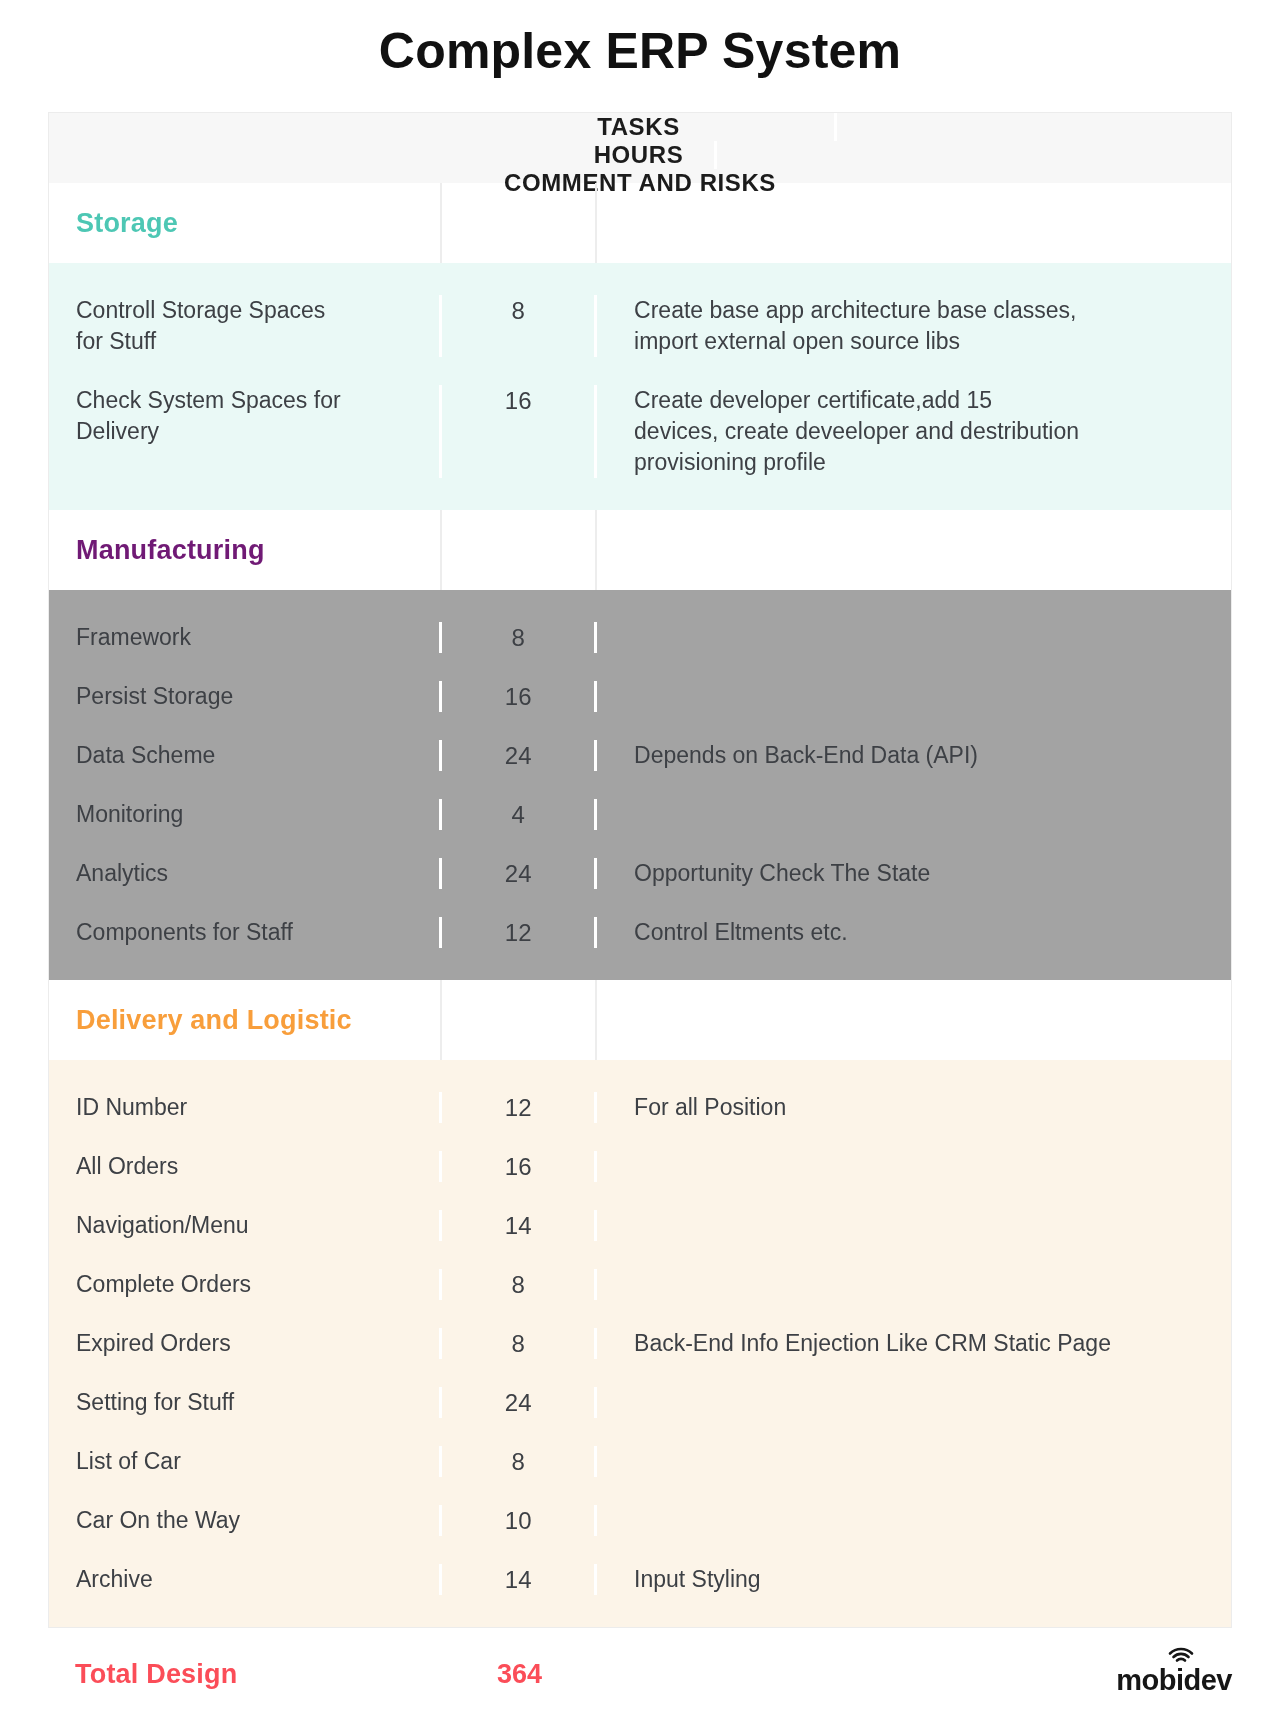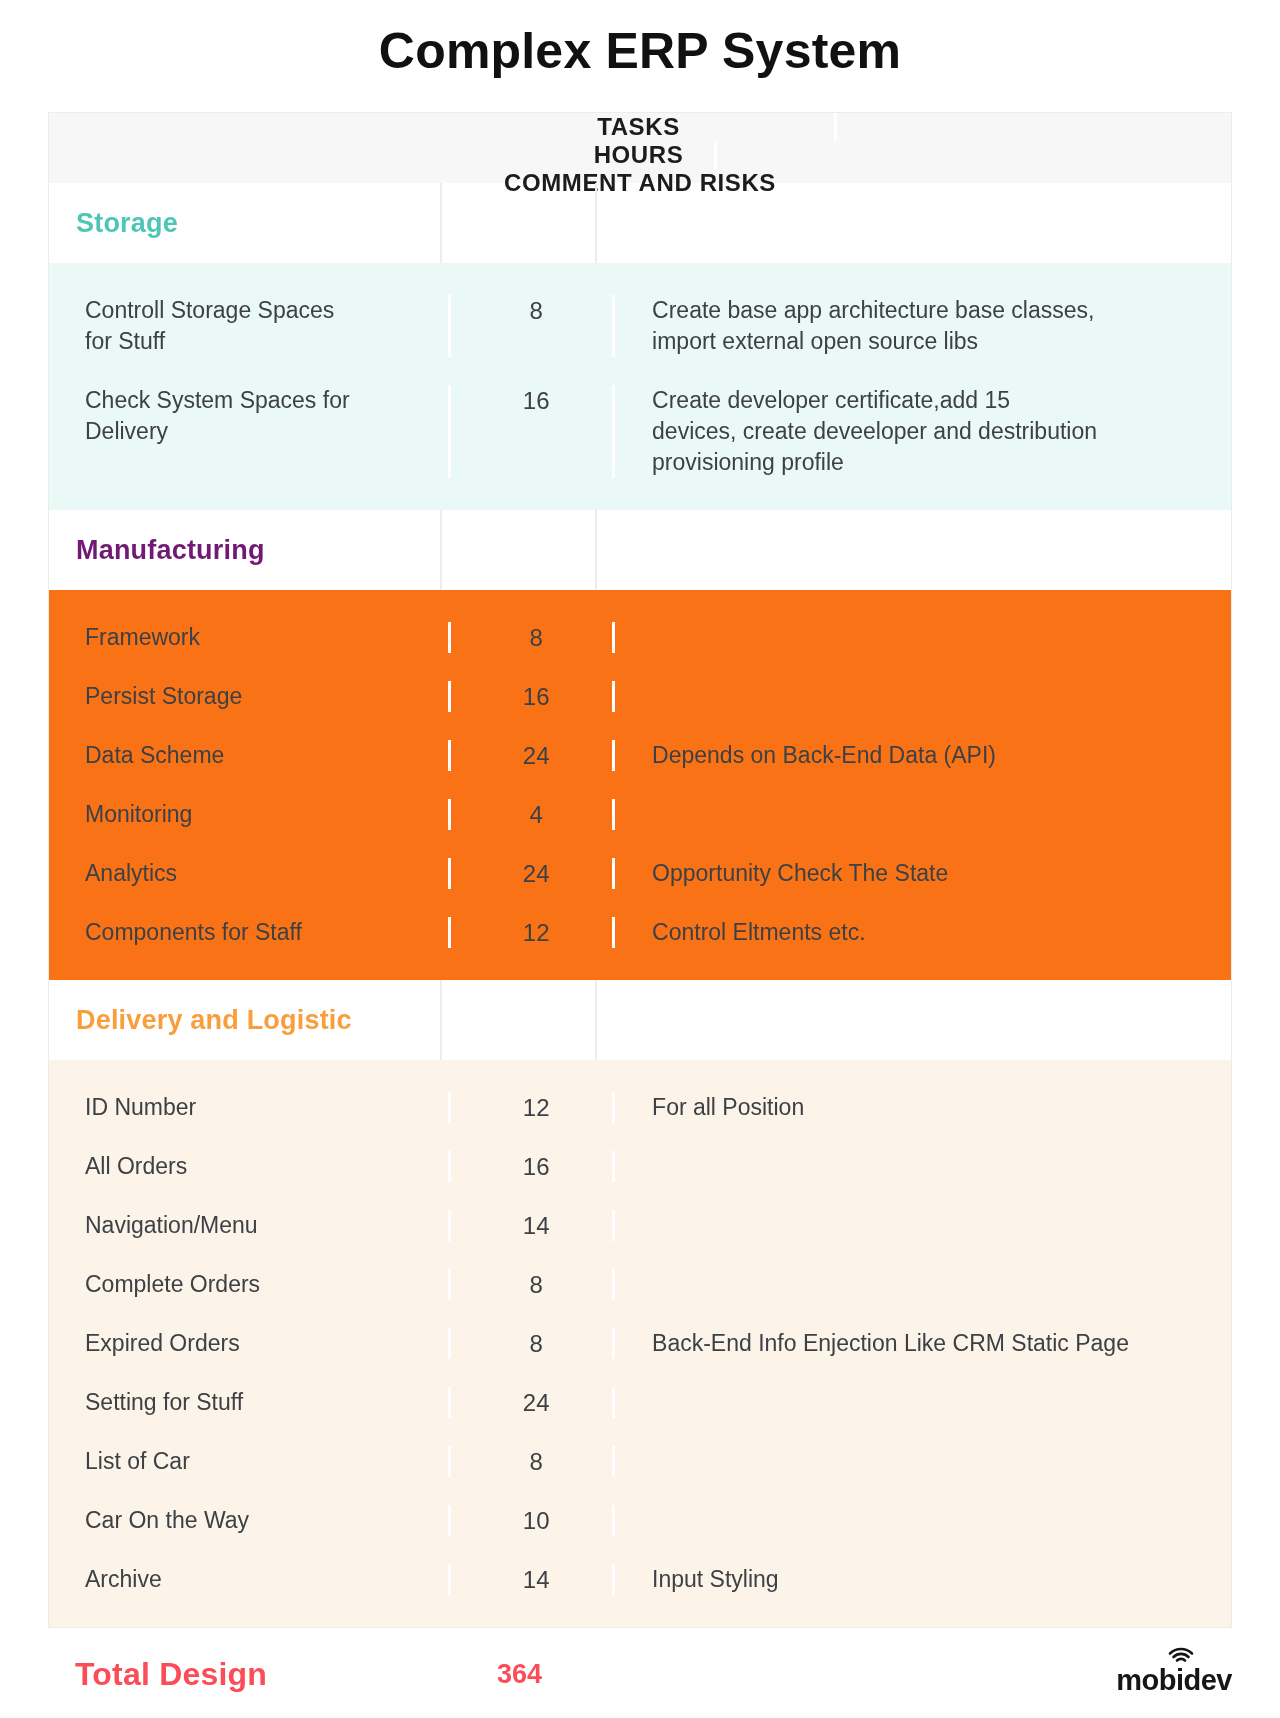--- a/index.html
+++ b/index.html
@@ -48,39 +48,39 @@
   .section-title {
     font-size:27px;
     font-weight:bold;
     padding-left:27px;
     letter-spacing:0.2px;
   }
 
   
   .block { padding:18px 0; }
   .data-row { padding:14px 0; align-items:flex-start; }
-  .data-row .c1, .data-row .c2 { border-right:3px solid #ffffff; align-self:stretch;margin-left:9px; }
+  .data-row .c1, .data-row .c2 { border-right:3px solid #ffffff; align-self:stretch; }
   .task {
     padding-left:27px; padding-right:40px;
     font-size:23px; line-height:31px;
     white-space:pre-line;
   }
   .hours {
     text-align:center;
     font-size:24px; line-height:31px;
   }
   .comment {
     padding-left:37px; padding-right:40px;
     font-size:23px; line-height:31px;
     white-space:pre-line;
   }
 
   
   .footer-row { margin:8px 48px 0; height:76px; display:flex; align-items:center; }
-  .total-label { font-size:32px; font-weight:bold; padding-left:27px; letter-spacing:0.2px; }
+  .total-label { font-size:27px; font-weight:bold; padding-left:27px; letter-spacing:0.2px; }
   .total-value { text-align:center; font-size:27px; font-weight:bold; }
   .logo-wrap { display:flex; justify-content:flex-end; align-items:center; }
   .logo {
     position:relative;
     font-size:29px;
     font-weight:bold;
     letter-spacing:-0.5px;
     color:#161616;
     padding-top:12px;
   }
@@ -133,21 +133,21 @@
   </div>
 
   <div class="section">
     <div class="row title-row">
       <div class="cell c1">
             <div class="section-title" style="color: #701a75;">Manufacturing</div>
           </div>
       <div class="cell c2"></div>
       <div class="cell c3"></div>
     </div>
-    <div class="block" style="background: #f97316;">
+    <div class="block" style="background: #a3a3a3;">
   <div class="row data-row">
     <div class="cell c1 task">Framework</div>
     <div class="cell c2 hours">8</div>
     <div class="cell c3 comment"></div>
   </div>
 
   <div class="row data-row">
     <div class="cell c1 task">Persist Storage</div>
     <div class="cell c2 hours">16</div>
     <div class="cell c3 comment"></div>

